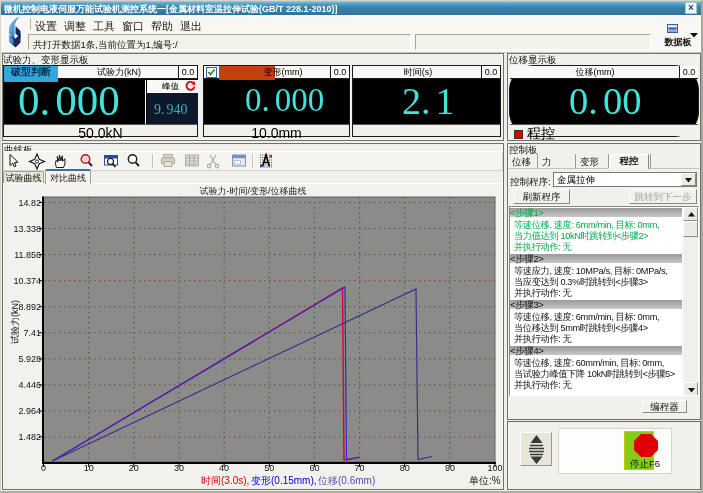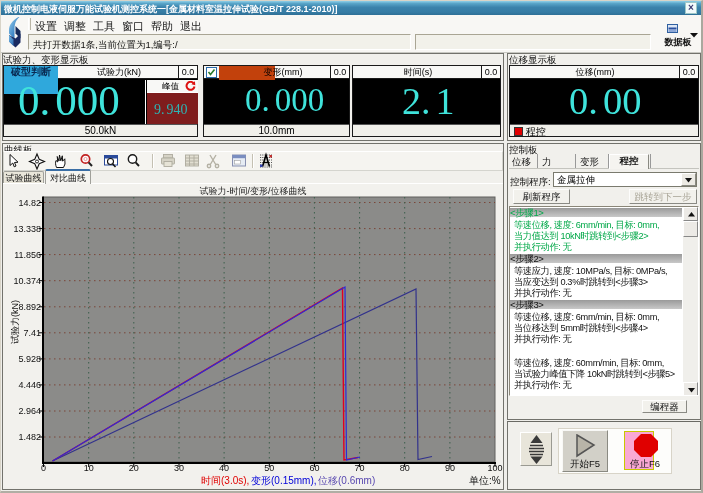--- a/index.html
+++ b/index.html
@@ -22,21 +22,21 @@
 #statusbox1 { position:absolute; left:27px; top:19px; width:383px; height:16px; background:#f2f1ea;
   border:1px solid #fff; border-top:1px solid #a9a594; border-left:1px solid #a9a594; font-size:9.5px; color:#111; padding:4px 0 0 4px;}
 #statusbox2 { position:absolute; left:414px; top:19px; width:236px; height:16px; background:#f2f1ea;
   border:1px solid #fff; border-top:1px solid #a9a594; border-left:1px solid #a9a594;}
 #databoard { position:absolute; left:653px; top:9px; width:46px; height:26px; font-size:9.5px; color:#111; text-align:center;}
 
 .group { position:absolute; background:#f1f0ec; border:1px solid #72726c; }
 
 .dblock { position:absolute; border:1px solid #1a1a1a; background:#000; }
 .dhead { position:absolute; left:0; top:0; right:0; height:13px; background:#f8f8f6; border-bottom:1px solid #1a1a1a; font-size:9px; color:#000;}
-.dfoot { position:absolute; left:0; bottom:0; right:0; height:12px; background:#f1f0ea; border-top:1px solid #555; font-size:10px; color:#000; text-align:center;}
+.dfoot { position:absolute; left:0; bottom:0; right:0; height:12px; background:#f1f0ea; border-top:1px solid #555; font-size:14px; color:#000; text-align:center;}
 .zbox { position:absolute; right:0; top:0; width:19px; height:12px; background:#fcfcfa; border-left:1px solid #1a1a1a; font-size:9px; line-height:13px; text-align:center; color:#000;}
 .bignum { position:absolute; color:#3fe3db; font-family:"Liberation Serif", serif; font-size:40px; letter-spacing:0px; white-space:nowrap;}
 .dg { display:inline-block; width:5px; }
 .stl { transform:scaleX(0.97); transform-origin:0 0; }
 
 .tab { position:absolute; font-size:9px; background:#efeee8; border:1px solid #a0a09a; border-bottom:none; border-radius:2px 2px 0 0; text-align:center; color:#111;}
 
 .btn { position:absolute; background:#f2f1ec; border:1px solid #8a8a84; border-top-color:#fdfdfc; border-left-color:#fdfdfc; font-size:9.5px; color:#111; text-align:center; }
 </style>
 </head>
@@ -79,32 +79,32 @@
         <path d="M0,0 L8,0 L4,4.5 Z" fill="#111"></path>
       </svg>
   </div>
 </div>
 
 <div class="group" style="left:2px; top:53px; width:502px; height:88px;"></div>
 <div class="abs" style="left:3px; top:54px; font-size:9.5px; color:#111;">试验力、变形显示板</div>
 
 <div class="dblock" style="left:3px; top:65px; width:195px; height:72px;">
   <div class="dhead">
-    <div class="abs" style="left:0;top:0;width:54px;height:28px;background:#2fa8dc;color:#0a2a52;font-weight:bold;font-size:10px;text-align:center;line-height:12px;">破型判断</div>
+    <div class="abs" style="left:0;top:0;width:54px;height:16px;background:#2fa8dc;color:#0a2a52;font-weight:bold;font-size:10px;text-align:center;line-height:12px;">破型判断</div>
     <div class="abs" style="left:54px;top:0;width:122px;text-align:center;line-height:13px;">试验力(kN)</div>
     <div class="zbox">0.0</div>
   </div>
   <div class="bignum" style="left:14px; top:10px; font-size:43px;">0.<span class="dg"></span>000</div>
   <div class="abs" style="left:141px; top:14px; width:52px; height:44px; border-left:1px solid #fff;">
     <div class="abs" style="left:1px;top:0;width:51px;height:12px;background:#f8f8f6;font-size:8.5px;color:#000;padding-left:15px;line-height:13px;">峰值</div>
     <svg class="abs" style="left:39px;top:1px" width="11" height="11" viewBox="0 0 11 11">
       <path d="M8.8,2.5 A4 4 0 1 0 9.5,5.5" fill="none" stroke="#dd1111" stroke-width="2"></path>
       <path d="M9.9,0.2 L10.3,4.2 L6.4,3.2 Z" fill="#dd1111"></path>
     </svg>
-    <div class="abs" style="left:1px;top:12px;width:51px;height:32px;background:#7f1d1d;border-top:1px solid #fff;">
+    <div class="abs" style="left:1px;top:12px;width:51px;height:32px;background:#0f172a;border-top:1px solid #fff;">
       <div class="abs" style="left:7px;top:9px;color:#2db4b4;font-family:'Liberation Serif',serif;font-size:14px;">9.<span style="display:inline-block;width:2px;"></span>940</div>
     </div>
   </div>
   <div class="dfoot">50.0kN</div>
 </div>
 
 <div class="dblock" style="left:203px; top:65px; width:147px; height:72px;">
   <div class="dhead">
     <div class="abs" style="left:2px;top:1px;width:11px;height:11px;background:#fff;border:1px solid #2a6aa8;">
       <svg width="9" height="9" viewBox="0 0 9 9">
@@ -124,21 +124,21 @@
     <div class="abs" style="left:0;top:0;width:130px;text-align:center;line-height:13px;">时间(s)</div>
     <div class="zbox">0.0</div>
   </div>
   <div class="bignum" style="left:49px; top:12.5px; font-size:38px;">2.<span class="dg"></span>1</div>
   <div class="dfoot"></div>
 </div>
 
 <div class="group" style="left:507px; top:53px; width:194px; height:88px;"></div>
 <div class="abs" style="left:509px; top:54px; font-size:9.5px; color:#111;">位移显示板</div>
 
-<div class="dblock" style="left:509px; top:65px; width:190px; height:72px;">
+<div class="dblock" style="left:509px; top:65px; width:190px; height:72px;border-radius:25px;">
   <div class="dhead">
     <div class="abs" style="left:0;top:0;width:170px;text-align:center;line-height:13px;">位移(mm)</div>
     <div class="zbox">0.0</div>
   </div>
   <div class="bignum" style="left:59px; top:12.5px; font-size:38.5px;">0.<span class="dg"></span>00</div>
   <div class="dfoot" style="text-align:left; padding-left:4px;">
     <span style="display:inline-block;width:9px;height:9px;background:#e00000;border:1px solid #333;vertical-align:-1px;"></span> 程控
   </div>
 </div>
 
@@ -313,20 +313,21 @@
 <div class="btn" style="left:629px; top:189px; width:68px; height:15px; line-height:14px; color:#a8a496;">跳转到下一步</div>
 
 <div class="abs" style="left:509px; top:206px; width:190px; height:190px; background:#fff; border:1px solid #8a8678; border-bottom-color:#fff; border-right-color:#fff; overflow:hidden;">
   <div class="abs" style="left:0; top:0; width:172px; height:189px; font-size:9.5px; letter-spacing:-0.38px; overflow:hidden; white-space:nowrap;">
     <div class="abs" style="left:0;top:1px;width:172px;height:9px;background:linear-gradient(#9a9a9a,#c8c8c8);color:#00a848;line-height:9px;">&lt;步骤1&gt;</div>
     <div class="abs stl" style="left:4px;top:12px;color:#00a848;line-height:11px;">等速位移, 速度: 6mm/min, 目标: 0mm,<br>当力值达到 10kN时跳转到&lt;步骤2&gt;<br>并执行动作: 无</div>
     <div class="abs" style="left:0;top:47px;width:172px;height:9px;background:linear-gradient(#9a9a9a,#c8c8c8);color:#111;line-height:9px;">&lt;步骤2&gt;</div>
     <div class="abs stl" style="left:4px;top:58px;color:#111;line-height:11px;">等速应力, 速度: 10MPa/s, 目标: 0MPa/s,<br>当应变达到 0.3%时跳转到&lt;步骤3&gt;<br>并执行动作: 无</div>
     <div class="abs" style="left:0;top:93px;width:204px;height:9px;background:linear-gradient(#9a9a9a,#c8c8c8);color:#111;line-height:9px;">&lt;步骤3&gt;</div>
     <div class="abs stl" style="left:4px;top:104px;color:#111;line-height:11px;">等速位移, 速度: 6mm/min, 目标: 0mm,<br>当位移达到 5mm时跳转到&lt;步骤4&gt;<br>并执行动作: 无</div>
+    <div class="abs" style="left:0;top:139px;width:172px;height:9px;background:linear-gradient(#9a9a9a,#c8c8c8);color:#111;line-height:9px;">&lt;步骤4&gt;</div>
     <div class="abs stl" style="left:4px;top:150px;color:#111;line-height:11px;">等速位移, 速度: 60mm/min, 目标: 0mm,<br>当试验力峰值下降 10kN时跳转到&lt;步骤5&gt;<br>并执行动作: 无</div>
   </div>
 
   <div class="abs" style="left:173px; top:0; width:15px; height:189px; background:#f0efeb;">
     <div class="abs" style="left:0;top:0;width:15px;height:14px;background:#eceae6;border:1px solid #fff;border-right-color:#888;border-bottom-color:#888;">
       <svg style="position:absolute;left:4px;top:4px" width="7" height="5" viewBox="0 0 7 5">
           <path d="M3.5,0 L7,4.5 L0,4.5 Z" fill="#111"></path>
         </svg>
     </div>
     <div class="abs" style="left:0;top:14px;width:15px;height:16px;background:#eceae6;border:1px solid #fff;border-right-color:#888;border-bottom-color:#888;"></div>
@@ -343,26 +344,20 @@
   <div class="abs" style="left:12px; top:10px; width:32px; height:34px; background:#e8e5da; border:1px solid #fff; border-right-color:#9a9a92; border-bottom-color:#9a9a92;">
     <svg style="position:absolute;left:5px;top:2px" width="21" height="30" viewBox="0 0 21 30">
       <path d="M10.5,0 L16.5,8 L4.5,8 Z" fill="#3a3a3a"></path>
       <path d="M4,10.5 H17 M3,13.5 H18 M3,16.5 H18 M4,19.5 H17" stroke="#3a3a3a" stroke-width="1.6"></path>
       <path d="M10.5,29 L16.5,21.5 L4.5,21.5 Z" fill="#3a3a3a"></path>
     </svg>
   </div>
 
   <div class="abs" style="left:50px; top:6px; width:114px; height:46px; background:#fdfdfb; border:1px solid #d8d4c8;"></div>
 
-  <div class="abs" style="left:54px; top:8px; width:46px; height:42px; background:#d2d0c8; border:1px solid #f8f8f6; border-right-color:#8a8a82; border-bottom-color:#8a8a82;">
-    <svg style="position:absolute;left:12px;top:3px" width="22" height="24" viewBox="0 0 22 24">
-        <path d="M2,1 L19,11 L2,22 Z" fill="#b8b4a8" stroke="#555" stroke-width="1.5"></path>
-      </svg>
-    <div class="abs" style="left:0;top:27px;width:44px;text-align:center;font-size:9.5px;color:#111;">开始F5</div>
-  </div>
-
-  <div class="abs" style="left:116px; top:9px; width:30px; height:39px; background:#f9a8d4; border:1px solid #c8c800;">
+
+  <div class="abs" style="left:116px; top:9px; width:30px; height:39px; background:#84cc16; border:1px solid #c8c800;">
     <svg style="position:absolute;left:8px;top:2px" width="26" height="24" viewBox="0 0 26 24">
         <path d="M8,0 L18,0 L25,7 L25,16 L18,23 L8,23 L1,16 L1,7 Z" fill="#e00000"></path>
       </svg>
     <div class="abs" style="left:0;top:26px;width:40px;text-align:center;font-size:9.5px;color:#111;">停止F6</div>
   </div>
 </div>
 
 </body></html>

